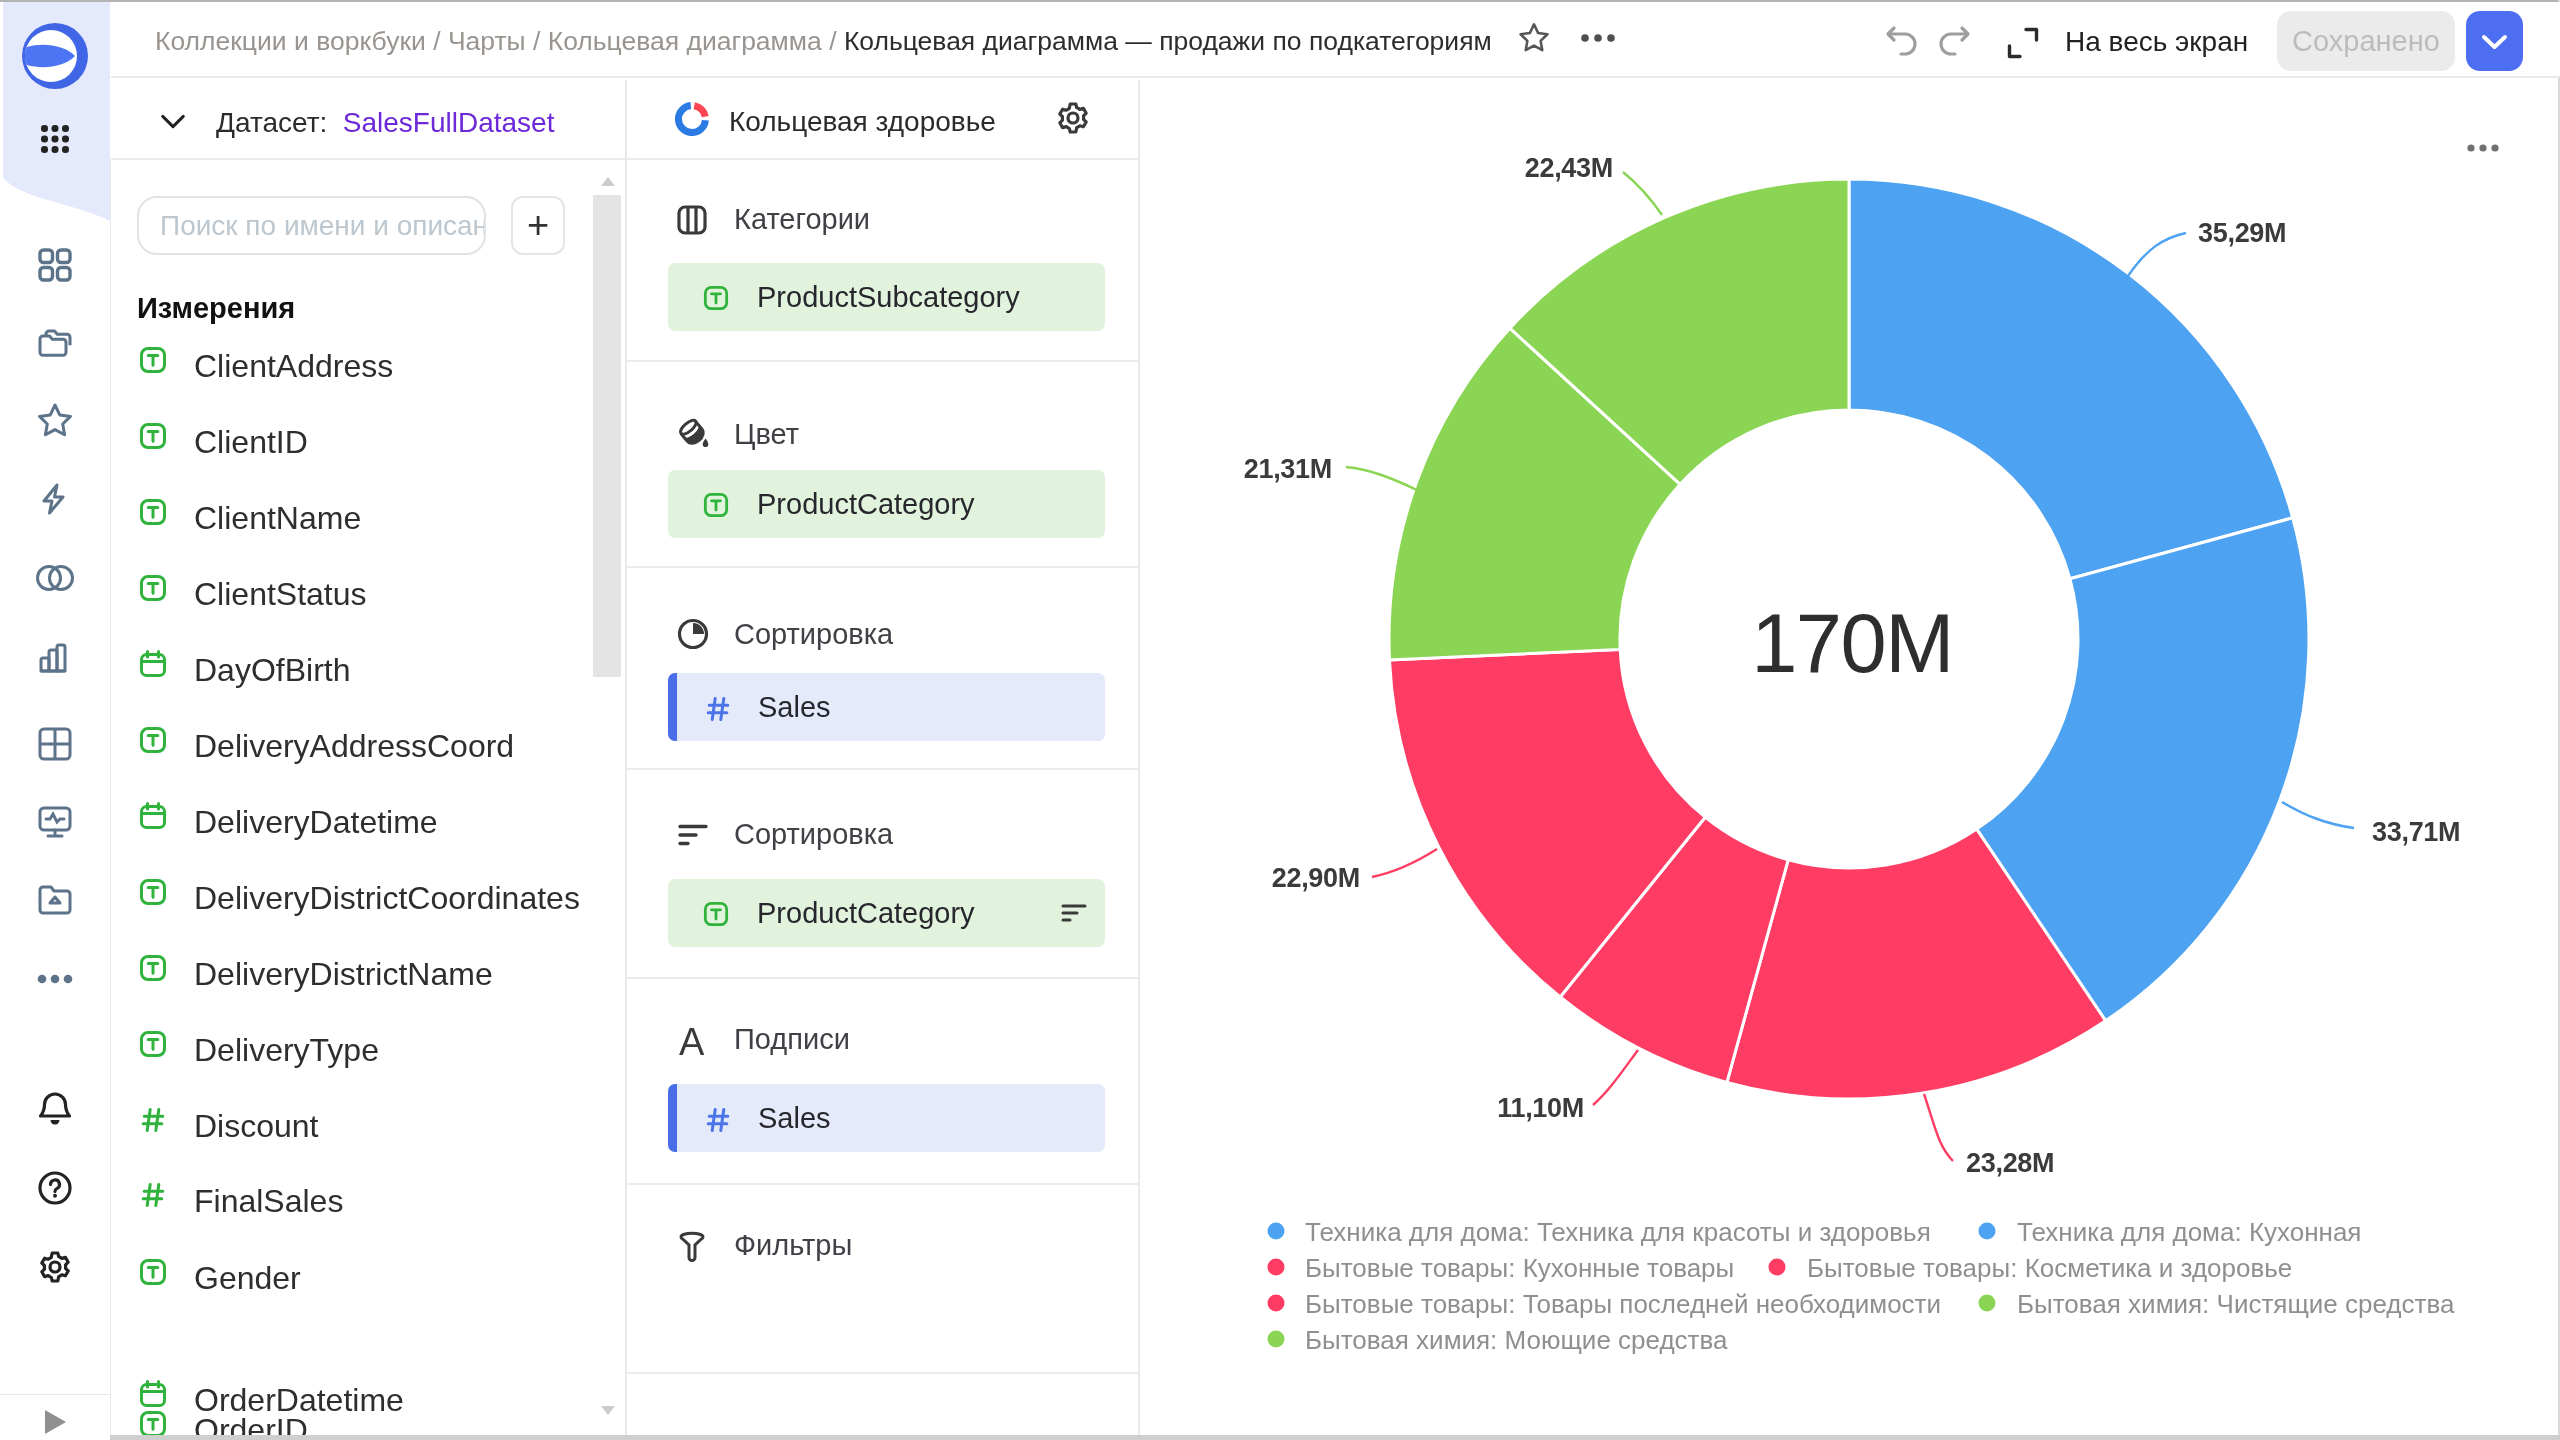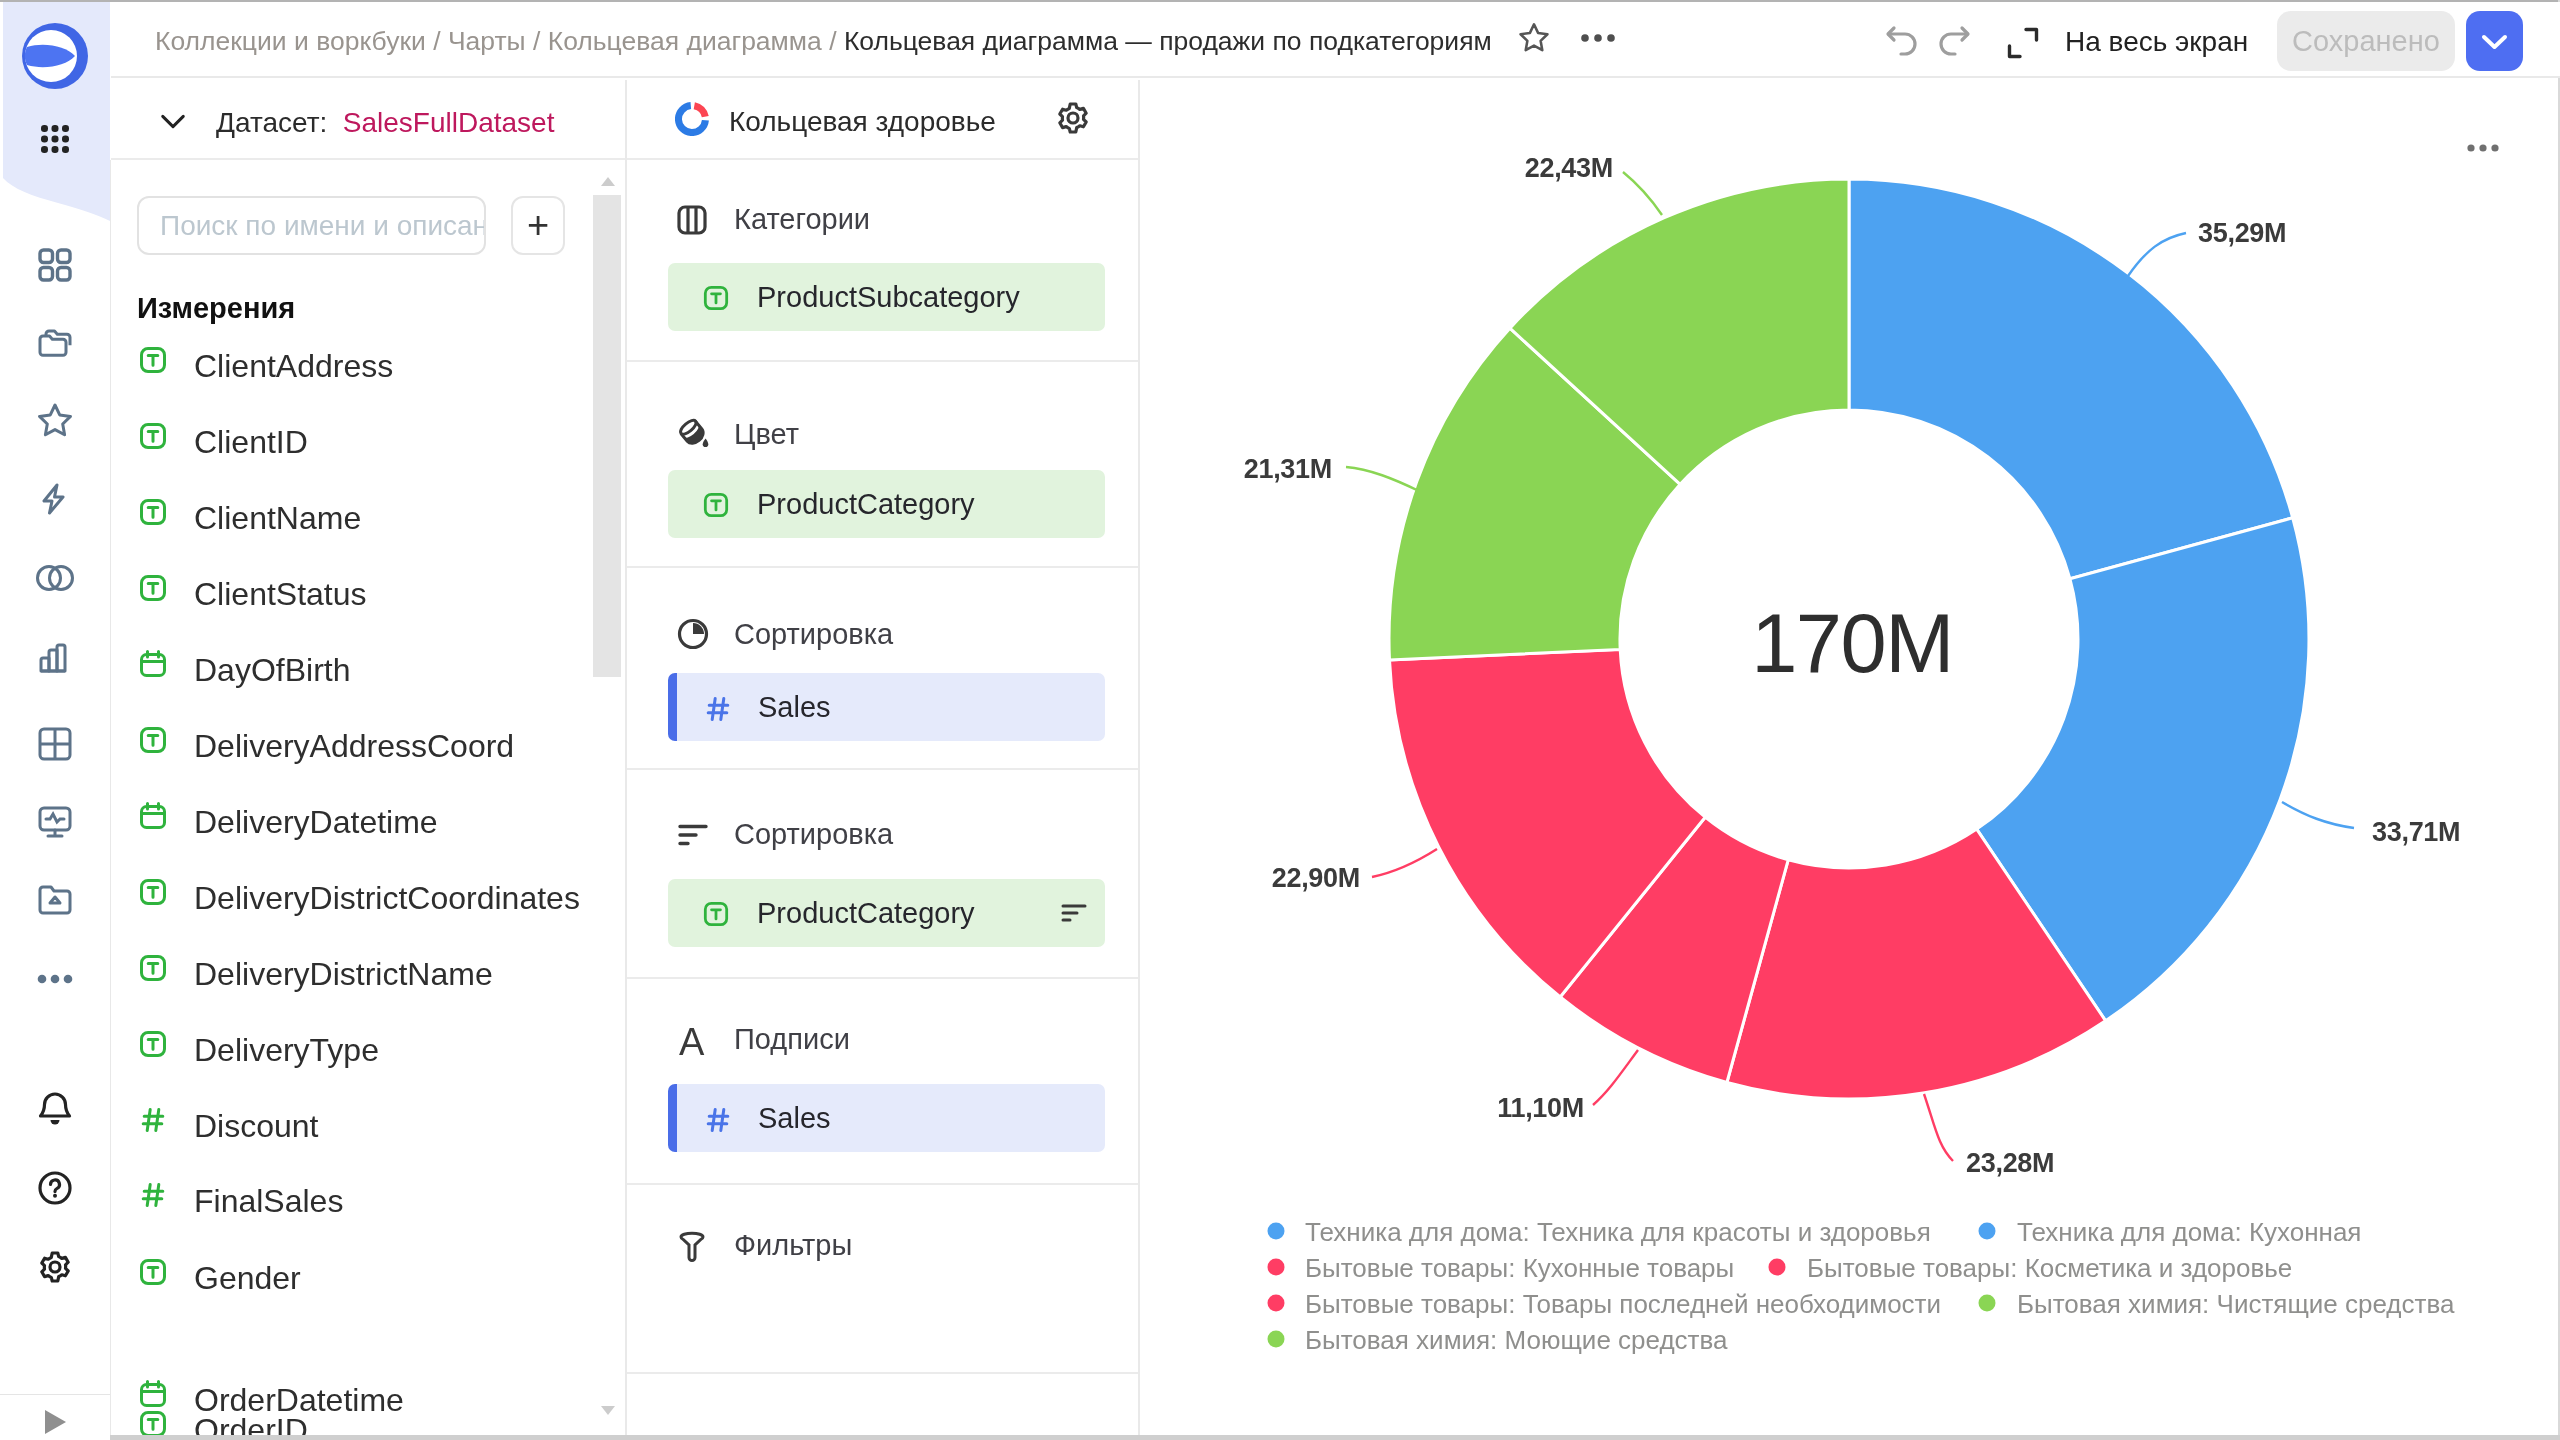--- a/index.html
+++ b/index.html
@@ -22,22 +22,22 @@
 #crumbs { left:44px; top:24px; font-size:26.5px; color:#99948f; white-space:nowrap; }
 #crumbs b { color:#2d2d2d; font-weight:normal; }
 .tbicon { position:absolute; top:0; }
 #btn-saved { left:2166px; top:9px; width:178px; height:60px; background:#ebebeb; border-radius:14px;
   color:#bcbcbc; font-size:29px; line-height:60px; text-align:center; }
 #btn-blue { left:2355px; top:9px; width:57px; height:60px; background:#4e6ef2; border-radius:14px; }
 
 #dspanel { left:111px; top:80px; width:514px; height:1360px; background:#fff; }
 #dshead { left:0; top:0; width:514px; height:80px; border-bottom:2px solid #ebebeb; }
 #dstitle { left:105px; top:27px; font-size:28px; color:#2b2b2b; }
-#dstitle span { color:#be185d;text-align:right; }
-#searchbox { left:26px; top:116px; width:349px; height:59px; border:2px solid #e2e2e2; border-radius:12px; }
+#dstitle span { color:#6d28d9;text-align:right; }
+#searchbox { left:26px; top:116px; width:349px; height:59px; border:2px solid #e2e2e2; border-radius:20px; }
 #searchbox div { margin:12px 0 0 21px; font-size:28px; color:#bcc7cf; white-space:nowrap; overflow:hidden; }
 #plusbtn { left:400px; top:116px; width:54px; height:59px; border:2px solid #e5e5e5; border-radius:12px;
   font-size:38px; color:#333; text-align:center; line-height:54px; font-weight:300;}
 #dims { left:26px; top:212px; font-size:29px; font-weight:bold; color:#111; }
 .frow { position:absolute; left:29px; height:34px; }
 .frow .lbl { position:absolute; left:54px; top:2px; font-size:32px; color:#2e2e2e; white-space:nowrap; }
 #vthumb { left:482px; top:115px; width:28px; height:482px; background:#e4e4e4; }
 
 #cfgpanel { left:625px; top:80px; width:515px; height:1360px; background:#fff;
   border-left:2px solid #e9e9e9; border-right:2px solid #e9e9e9; }

